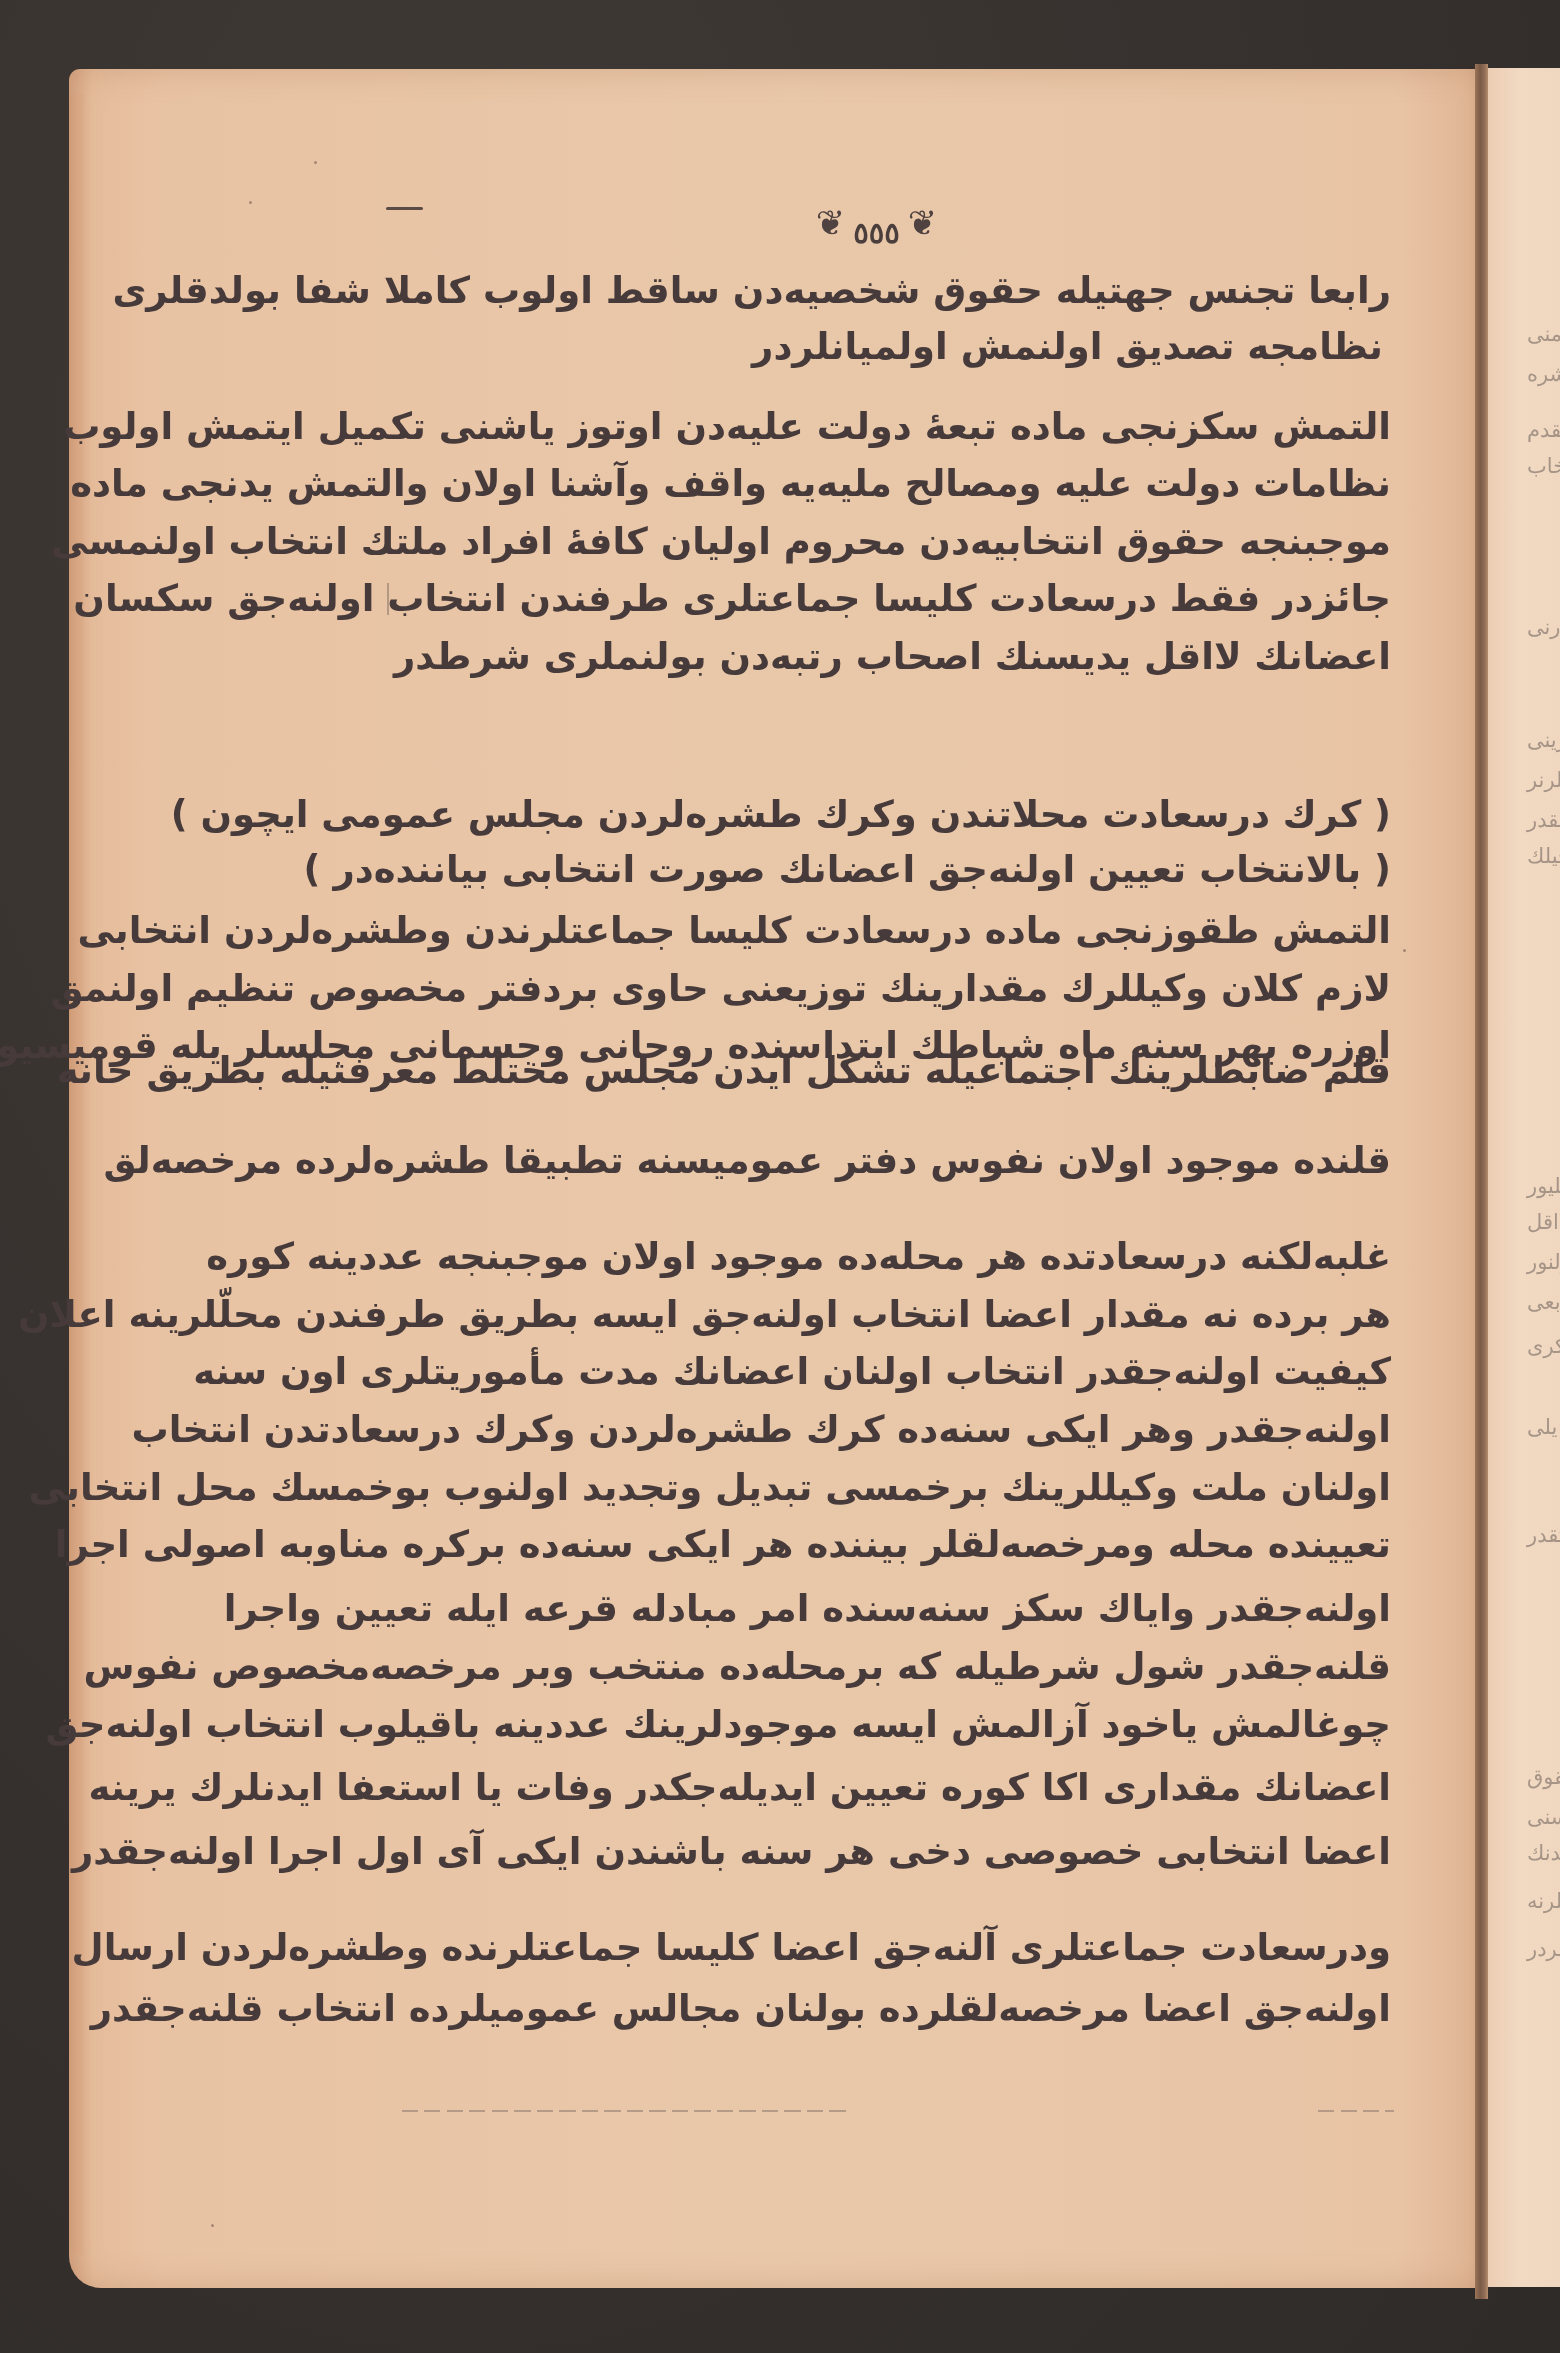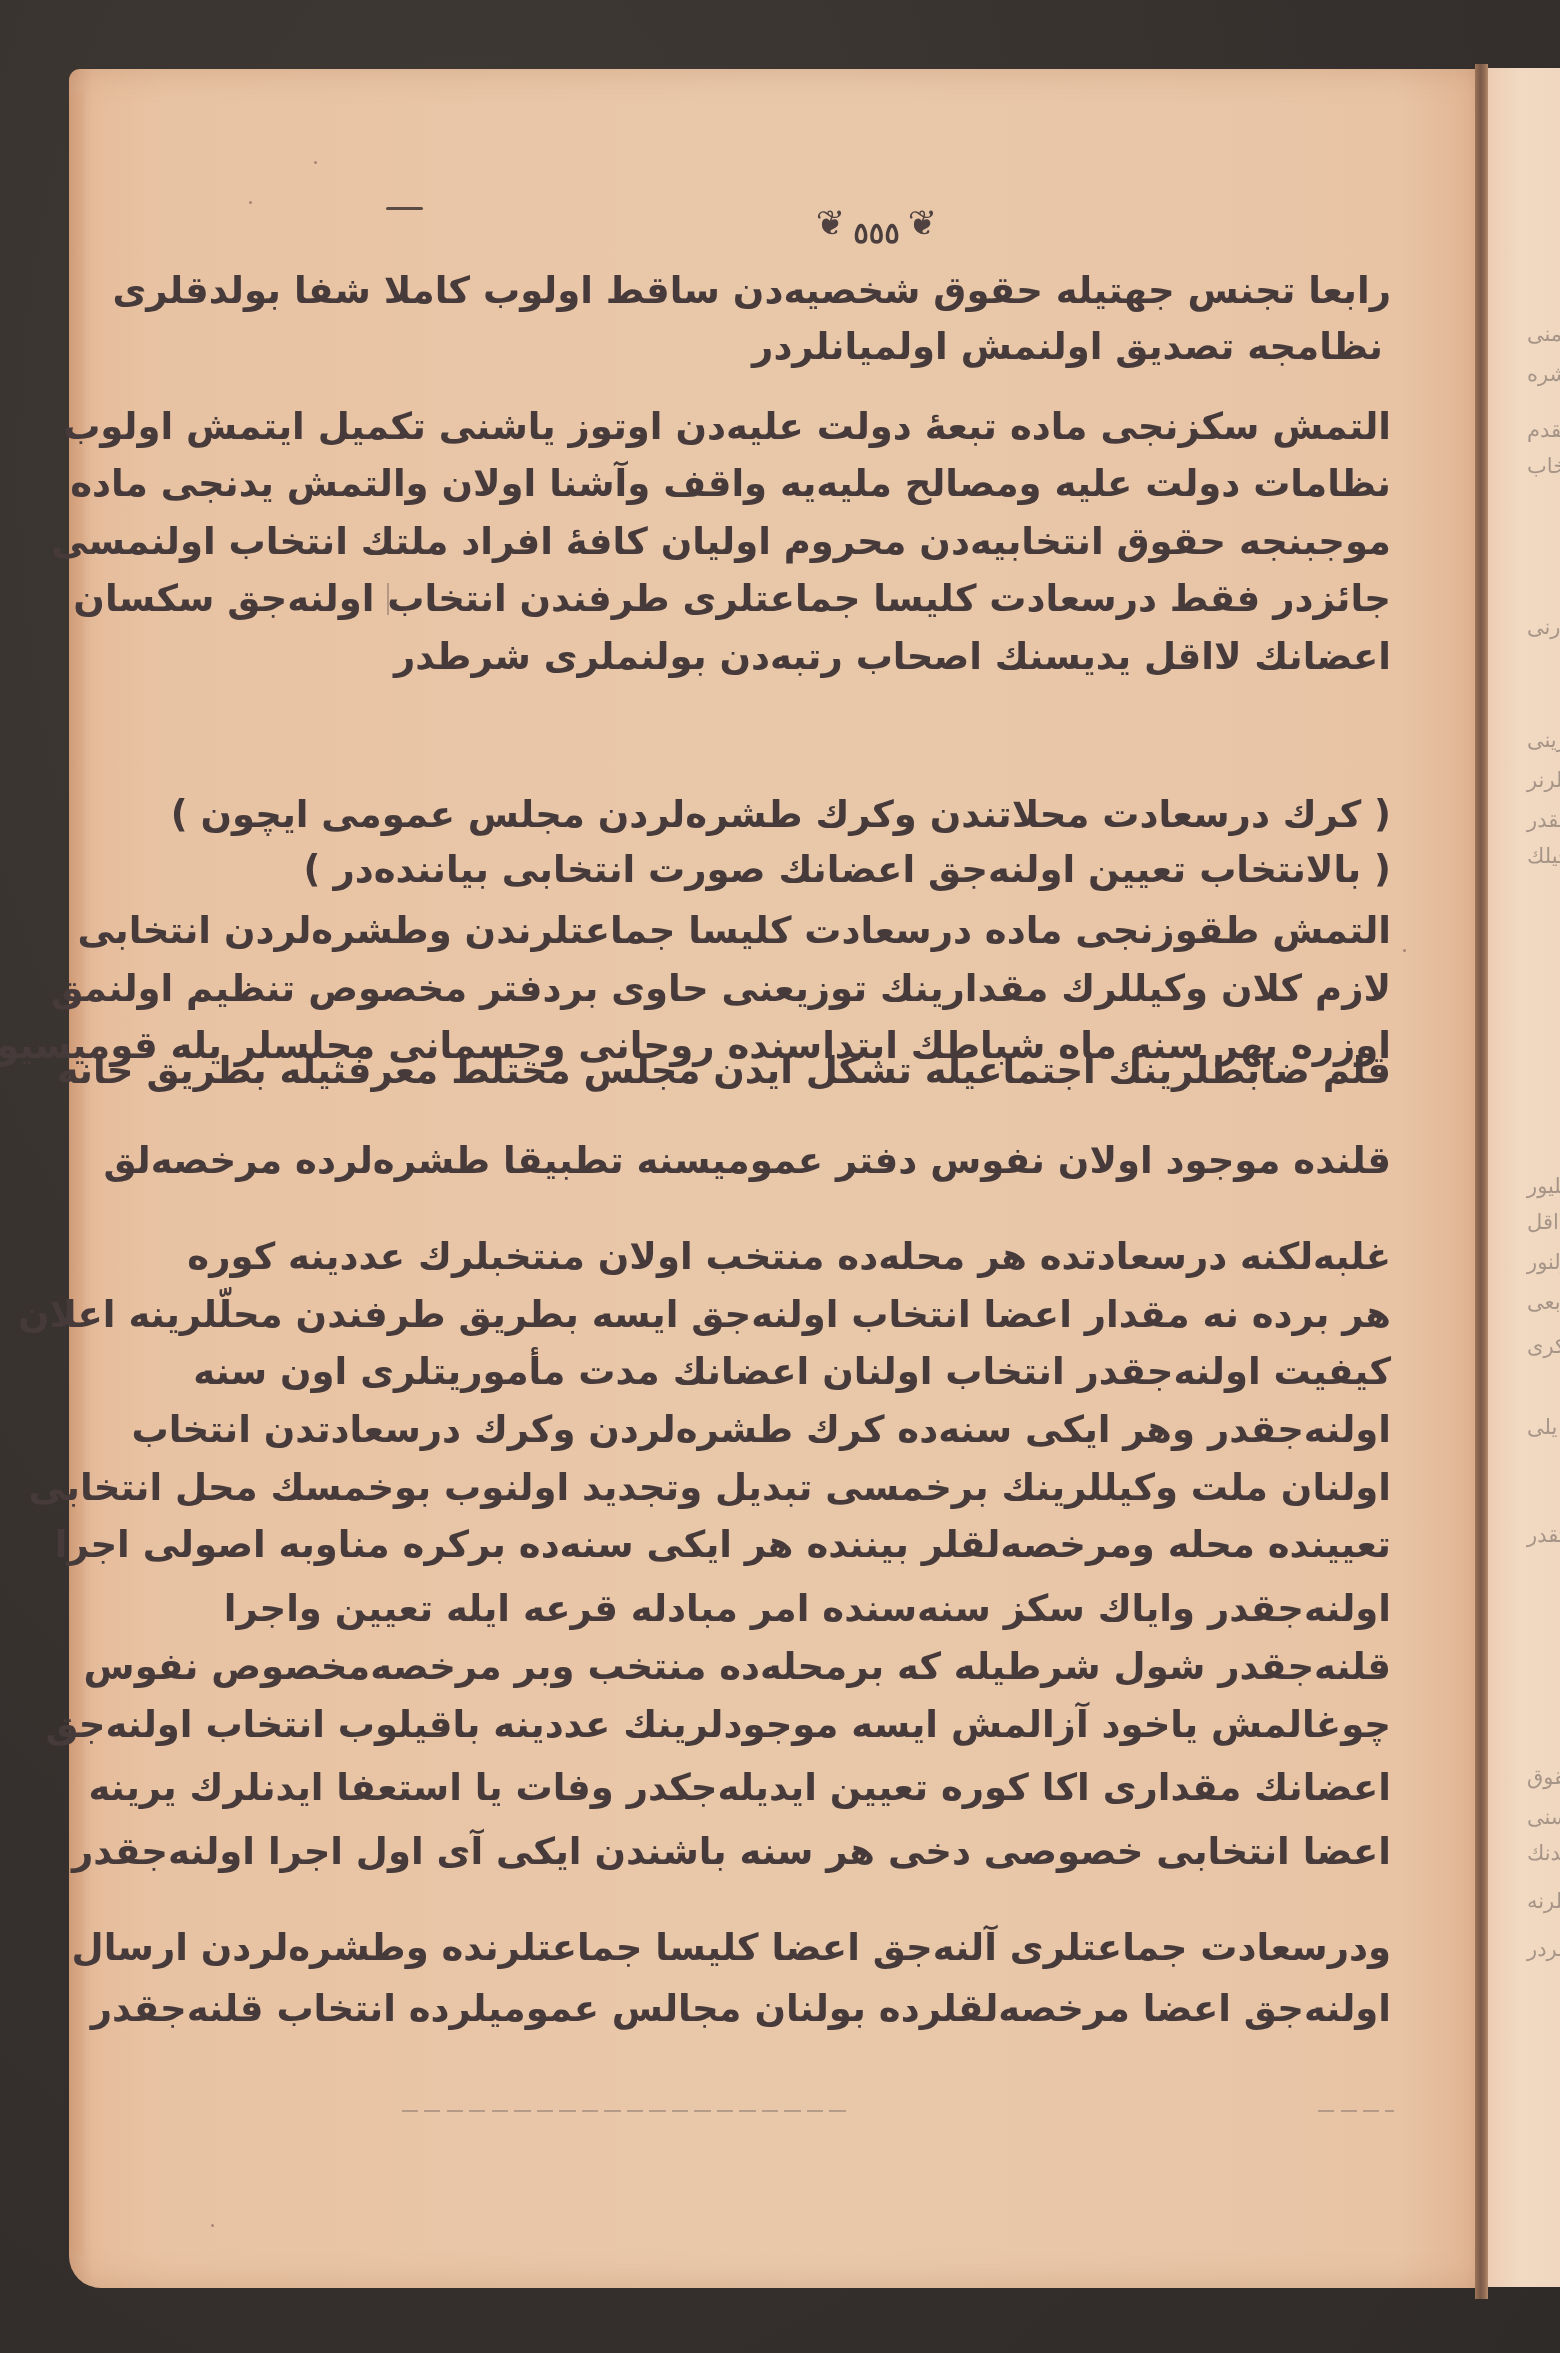--- a/index.html
+++ b/index.html
@@ -209,21 +209,21 @@
   <div class="line full" style="top:580px">جائزدر فقط درسعادت كليسا جماعتلرى طرفندن انتخاب اولنه‌جق سكسان</div>
 
   <div class="heading-line" style="top:796px">( كرك درسعادت محلاتندن وكرك طشره‌لردن مجلس عمومى ايچون )</div>
   <div class="heading-line" style="top:851px">( بالانتخاب تعيين اولنه‌جق اعضانك صورت انتخابى بياننده‌در )</div>
 
   <div class="line full" style="top:912px">التمش طقوزنجى ماده     درسعادت كليسا جماعتلرندن وطشره‌لردن انتخابى</div>
   <div class="line full" style="top:970px">لازم كلان وكيللرك مقدارينك توزيعنى حاوى بردفتر مخصوص تنظيم اولنمق</div>
   <div class="line full" style="top:1027px">اوزره بهر سنه ماه شباطك ابتداسنده روحانى وجسمانى مجلسلر يله قوميسيون</div>
   <div class="line full" style="top:1052px">قلم ضابطلرينك اجتماعيله تشكل ايدن مجلس مختلط معرفتيله بطريق خانه</div>
   <div class="line full" style="top:1142px">قلنده موجود اولان نفوس دفتر عموميسنه تطبيقا طشره‌لرده مرخصه‌لق</div>
-  <div class="line full" style="top:1238px">غلبه‌لكنه درسعادتده هر محله‌ده منتخب اولان منتخبلرك عددينه كوره</div>
+  <div class="line full" style="top:1238px">غلبه‌لكنه درسعادتده هر محله‌ده موجود اولان موجبنجه عددينه كوره</div>
   <div class="line full" style="top:1296px">هر برده نه مقدار اعضا انتخاب اولنه‌جق ايسه بطريق طرفندن محلّلرينه اعلان</div>
   <div class="line full" style="top:1353px">كيفيت اولنه‌جقدر انتخاب اولنان اعضانك مدت مأموريتلرى اون سنه</div>
   <div class="line full" style="top:1411px">اولنه‌جقدر     وهر ايكى سنه‌ده كرك طشره‌لردن وكرك درسعادتدن انتخاب</div>
   <div class="line full" style="top:1469px">اولنان ملت وكيللرينك برخمسى تبديل وتجديد اولنوب بوخمسك محل انتخابى</div>
   <div class="line full" style="top:1526px">تعيينده محله ومرخصه‌لقلر بيننده هر ايكى سنه‌ده بركره مناوبه اصولى اجرا</div>
   <div class="line full" style="top:1590px">اولنه‌جقدر     واياك سكز سنه‌سنده امر مبادله قرعه ايله تعيين واجرا</div>
   <div class="line full" style="top:1648px">قلنه‌جقدر شول شرطيله كه برمحله‌ده منتخب وبر مرخصه‌مخصوص نفوس</div>
   <div class="line full" style="top:1706px">چوغالمش ياخود آزالمش ايسه موجودلرينك عددينه باقيلوب انتخاب اولنه‌جق</div>
   <div class="line full" style="top:1769px">اعضانك مقدارى اكا كوره تعيين ايديله‌جكدر وفات يا استعفا ايدنلرك يرينه</div>
   <div class="line full" style="top:1833px">اعضا انتخابى خصوصى دخى هر سنه باشندن ايكى آى اول اجرا اولنه‌جقدر</div>

